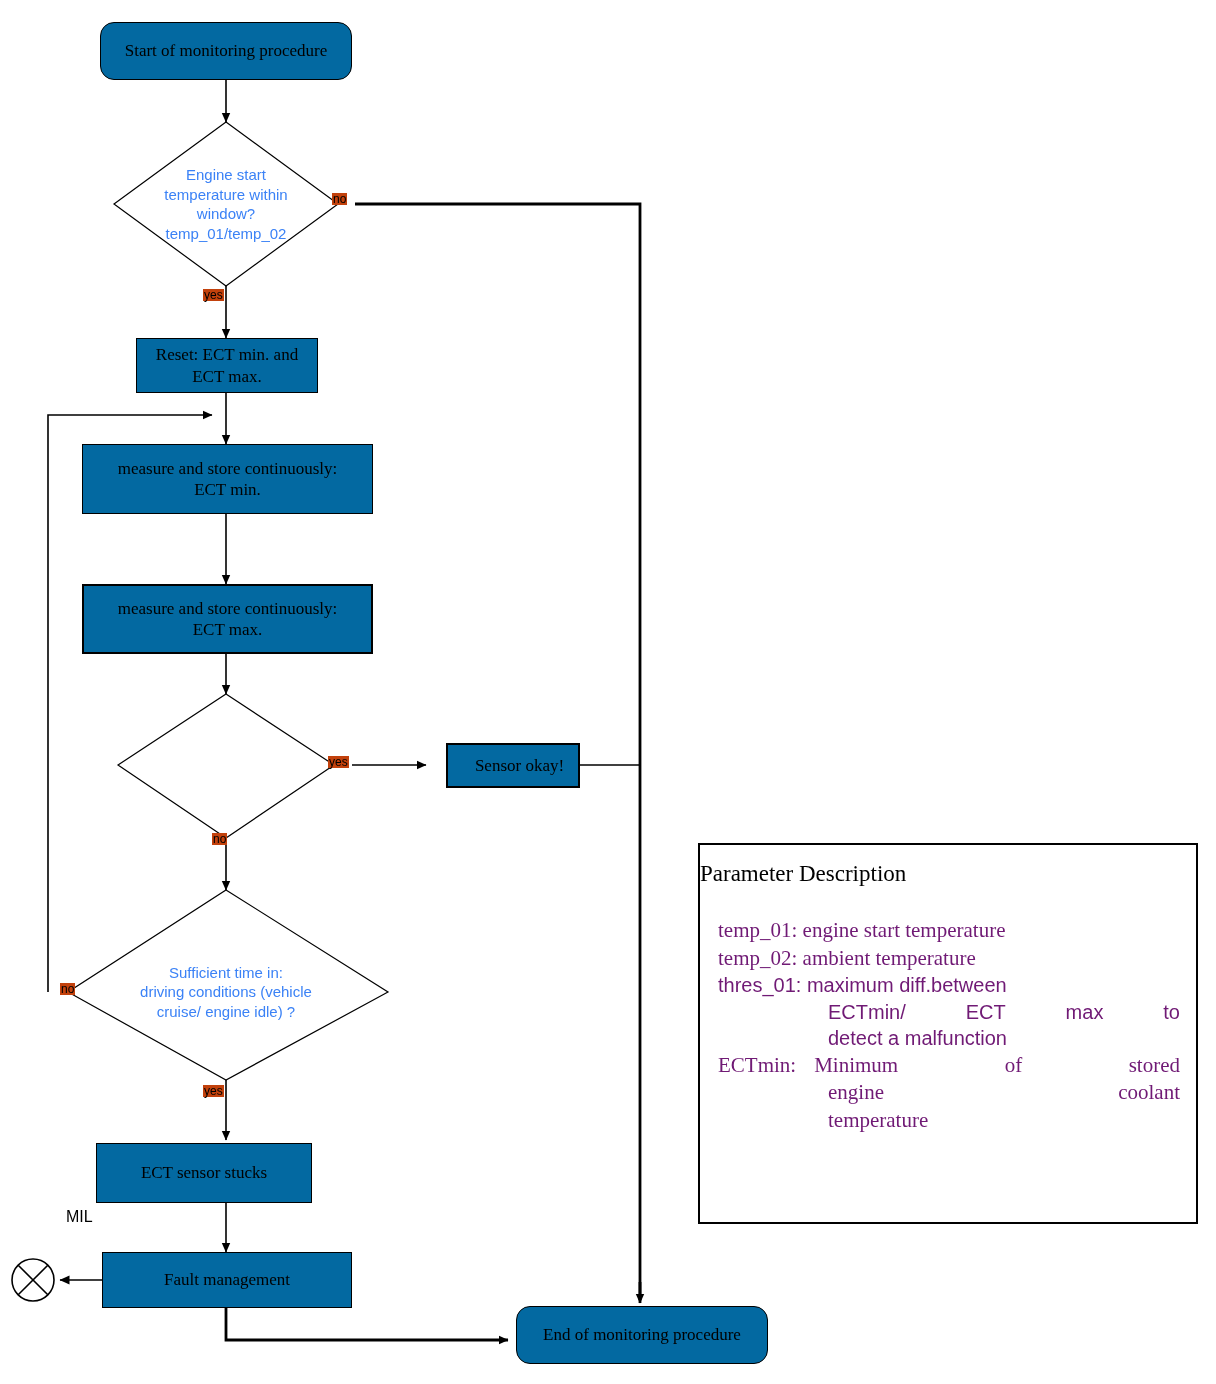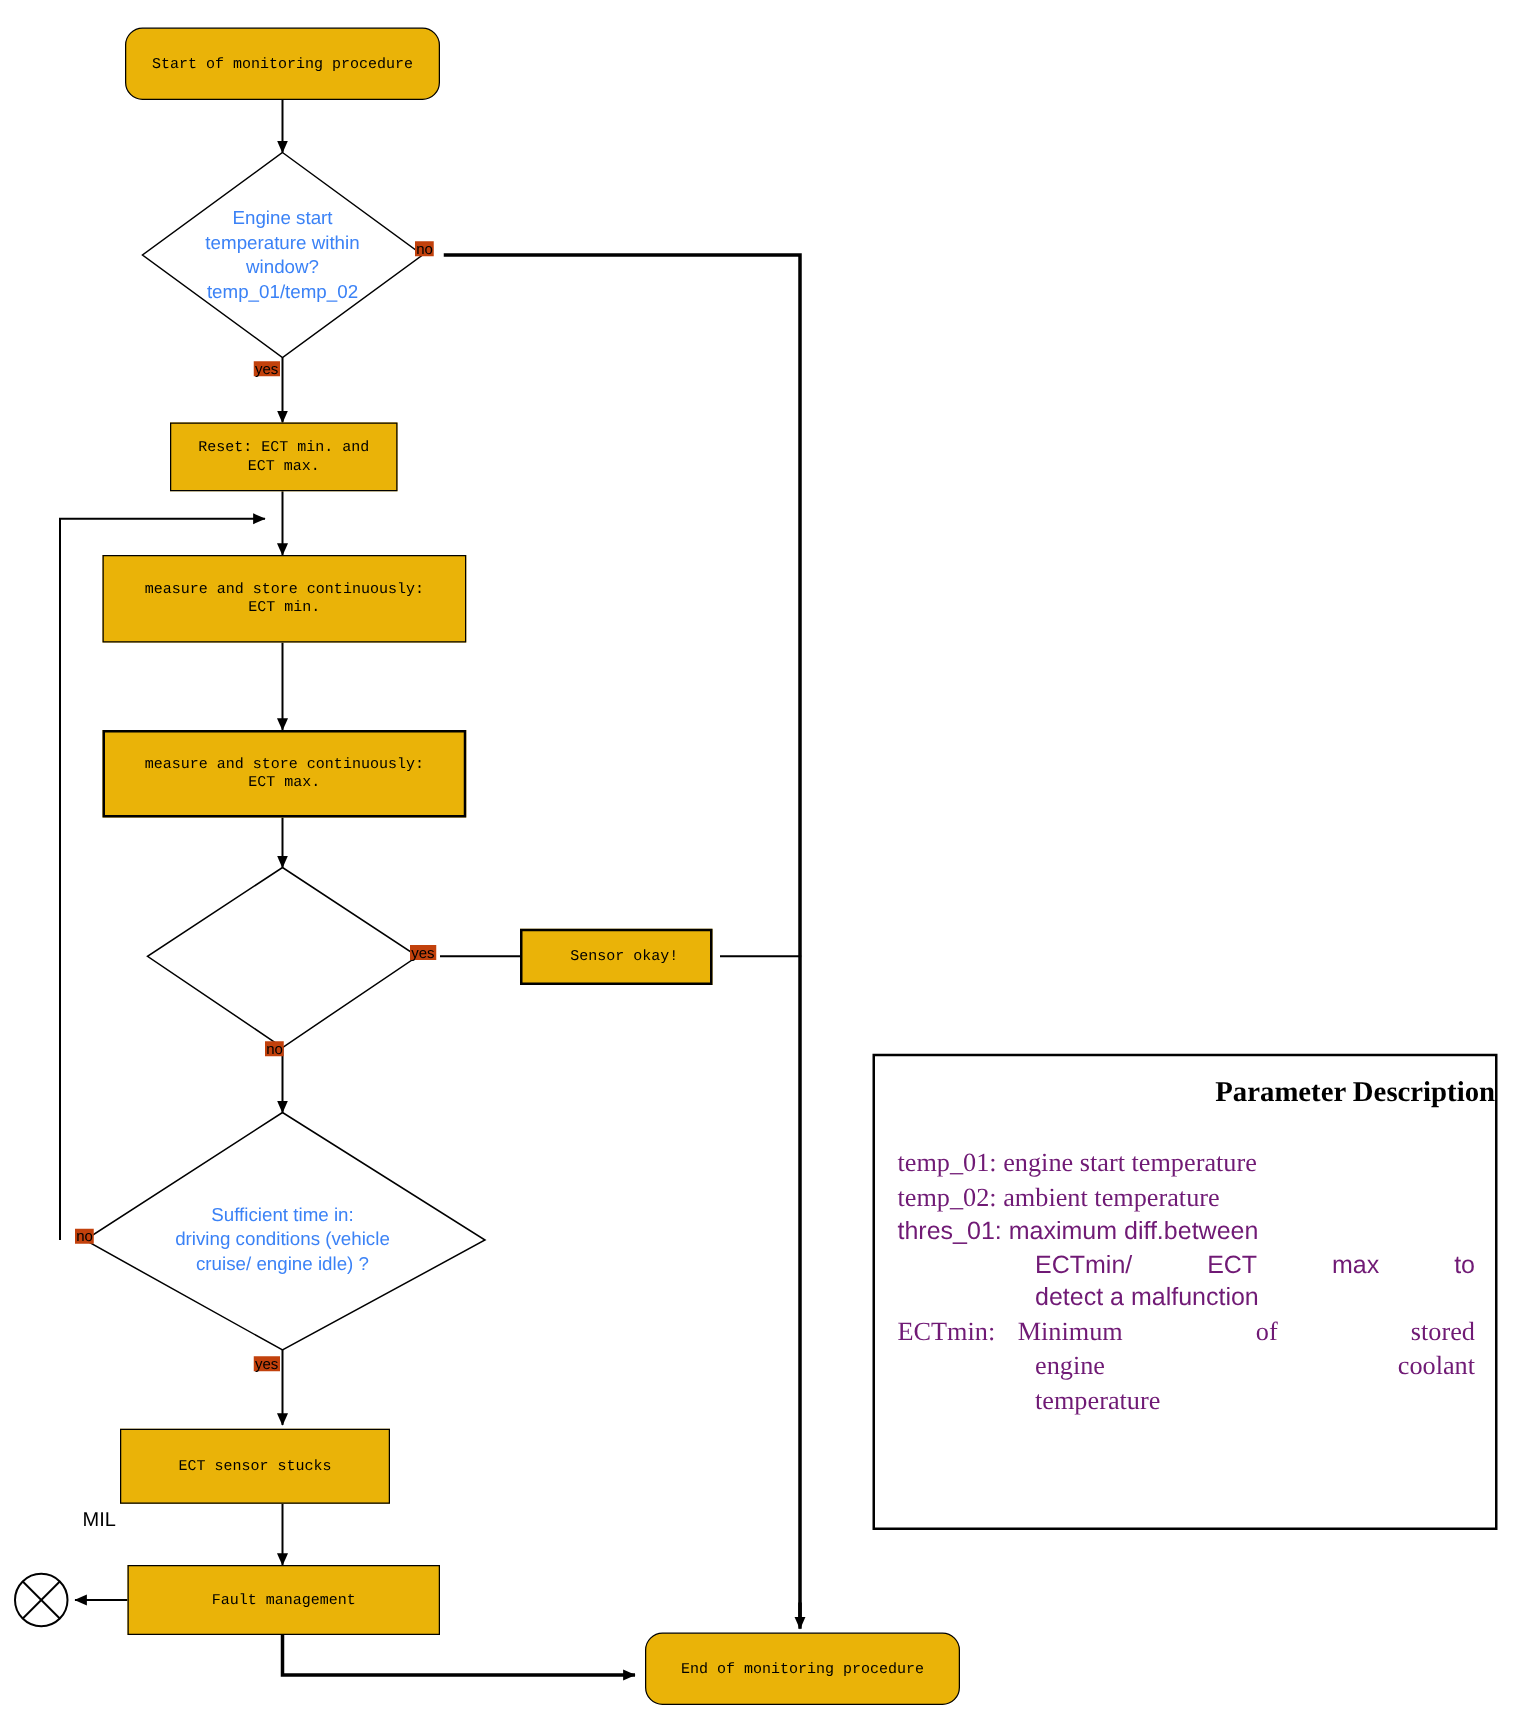--- a/index.html
+++ b/index.html
@@ -23,23 +23,23 @@
     pointer-events: none;
   }
   .node {
     position: absolute;
     box-sizing: border-box;
     display: flex;
     align-items: center;
     justify-content: center;
     text-align: center;
     color: #000;
-    background: #eab308;
-    font-family: Liberation Mono, monospace;
-    font-size: 12px;
+    background: #0369a1;
+    font-family: Liberation Serif, serif;
+    font-size: 17px;
     line-height: 1.25;
     white-space: pre-line;
   }
   .terminator {
     border: 1.6px solid #000;
     border-radius: 14px;
   }
   .process {
     border: 1.6px solid #000;
   }
@@ -77,23 +77,23 @@
     white-space: nowrap;
   }
   
   #legend {
     position: absolute;
     box-sizing: border-box;
     border: 2.6px solid #000;
     background: #fff;
   }
   #legend-title {
-    text-align: right;
+    text-align: left;
     font-family: "Liberation Serif", serif;
-    font-weight: bold;
+    font-weight: normal;
     font-size: 23px;
     margin-top: 16px;
   }
   .legend-body {
     margin-top: 30px;
     padding: 0 16px 0 18px;
   }
   .legend-line {
     display: block;
     font-size: 21px;
@@ -185,21 +185,21 @@
     <span>measure and store continuously:
 ECT min.</span>
   </div>
 
   <div class="node process thick" style="left:82px; top:584px; width:291px; height:70px;">
     <span>measure and store continuously:
 ECT max.</span>
   </div>
 
 
-  <div class="node process thick" style="left:416px; top:743px; width:154px; height:45px;padding-left:13px;">
+  <div class="node process thick" style="left:446px; top:743px; width:134px; height:45px;padding-left:13px;">
     <span>Sensor okay!</span>
   </div>
 
   <div class="diamond-label" style="left:106px; top:952px; width:240px; height:80px;">
     <span>Sufficient time in:
 driving conditions (vehicle
 cruise/ engine idle) ?</span>
   </div>
 
   <div class="node process" style="left:96px; top:1143px; width:216px; height:60px;">

